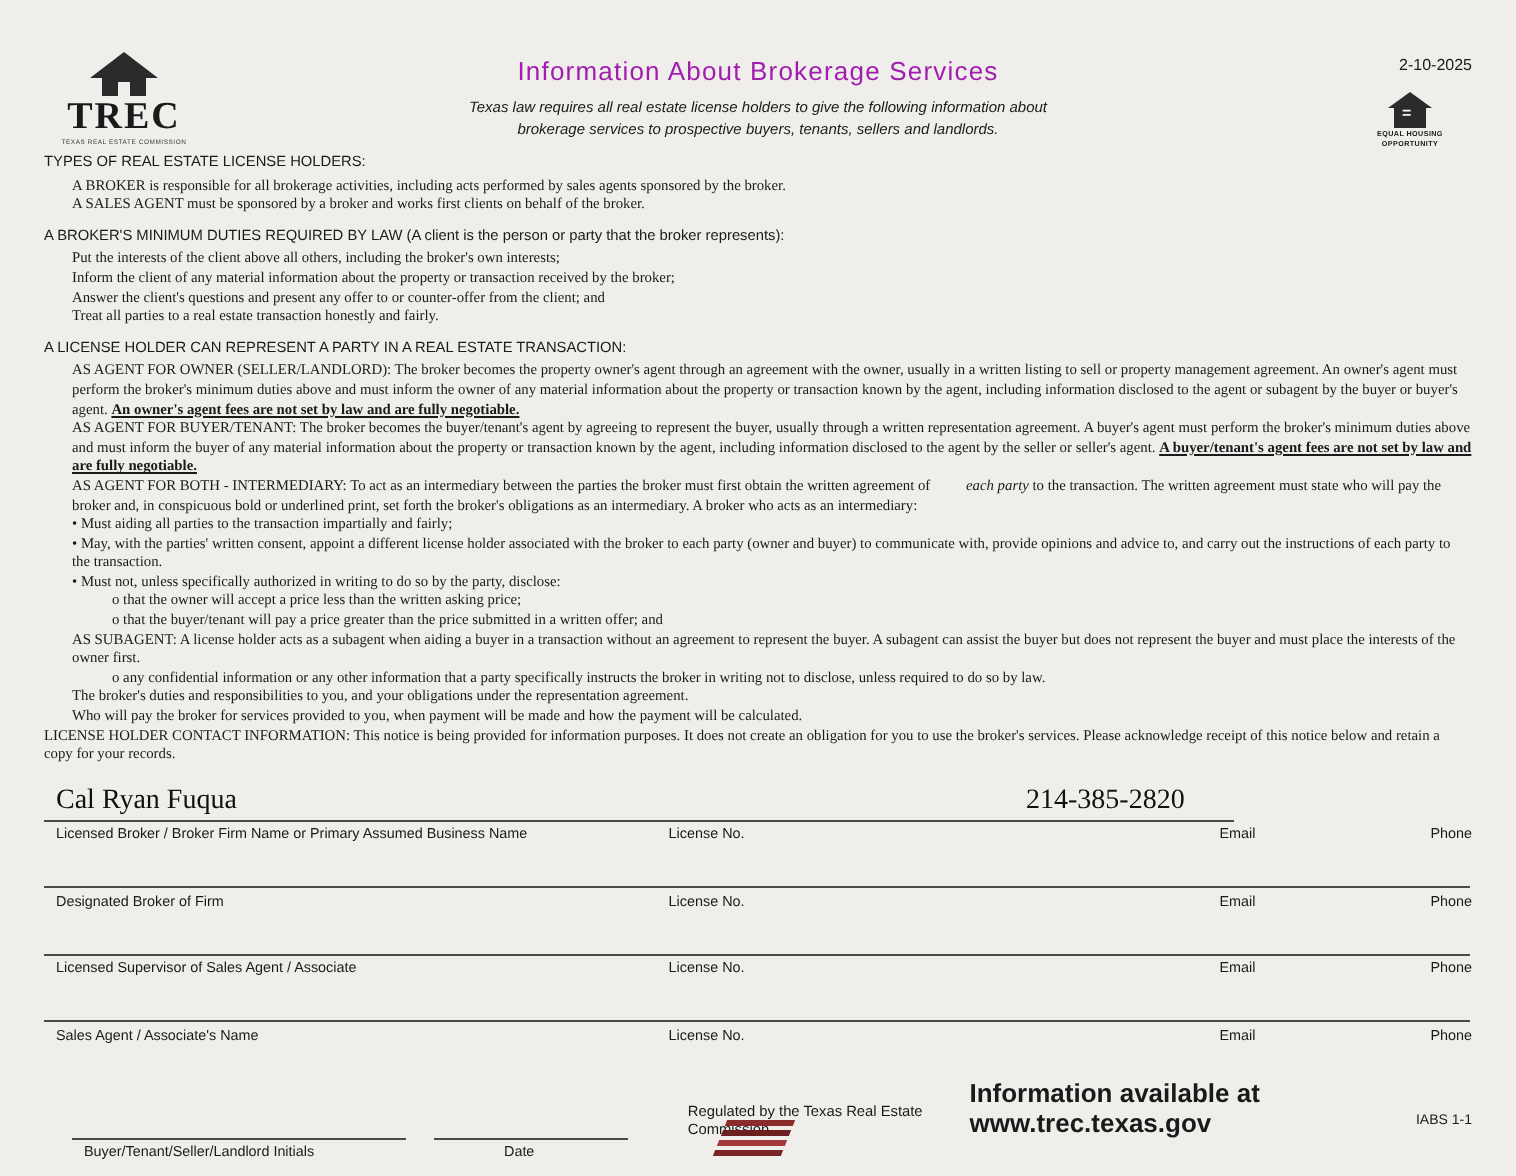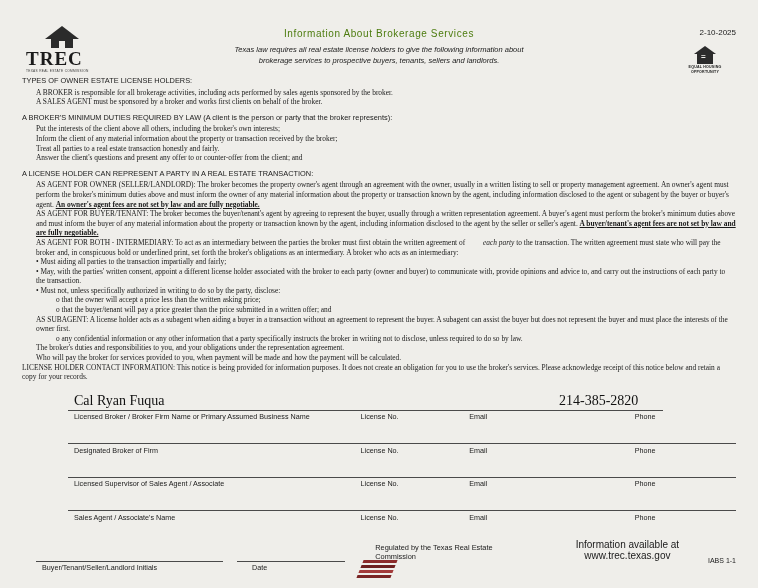--- a/index.html
+++ b/index.html
@@ -26,20 +26,21 @@
   
   .header {
     position: relative;
     height: 70px;
   }
   .trec-logo {
     position: absolute;
     left: 26px;
     top: 26px;
     width: 72px;
+    text-align: center;
   }
   .trec-logo .house {
     width: 0; height: 0;
     border-left: 17px solid transparent;
     border-right: 17px solid transparent;
     border-bottom: 13px solid #2b2b2b;
     margin: 0 auto 0;
   }
   .trec-logo .housebody {
     width: 22px;
@@ -71,23 +72,23 @@
   }
 
   .title-block {
     position: absolute;
     left: 150px;
     right: 150px;
     top: 28px;
     text-align: center;
   }
   .doc-title {
-    font-size: 10px;
+    font-size: 13px;
     letter-spacing: .6px;
-    color: #4d7c0f;
+    color: #a21caf;
     margin-bottom: 5px;
   }
   .doc-sub {
     font-size: 7.5px;
     font-style: italic;
     line-height: 11px;
     color: #1a1a1a;
   }
   .date-stamp {
     position: absolute;
@@ -151,21 +152,20 @@
   }
   .gap { margin-top: 6px; }
   .gap-sm { margin-top: 3px; }
   .i { font-style: italic; padding-left: 16px; }
   .bu { font-weight: bold; text-decoration: underline; }
 
   
   .form {
     margin-top: 7px;
     padding: 0 22px;
-    margin-left: 46px;
   }
   .form-row {
     display: flex;
     align-items: flex-end;
     margin-bottom: 0px;
   }
   .fld {
     border-bottom: 1px solid #4a4a4a;
     height: 15px;
     position: relative;
@@ -183,21 +183,21 @@
   .fld .val.small {
     font-size: 11px;
     font-family: "Liberation Sans", sans-serif;
   }
   .fld-lbl {
     font-size: 7.2px;
     padding-left: 6px;
     padding-top: 1.5px;
     line-height: 9px;
   }
-  .fld-lbl.center { text-align: left; padding-left: 0; }
+  .fld-lbl.center { text-align: right; padding-left: 0; }
 
   .col-name { width: 305px; }
   .col-lic  { width: 118px; }
   .col-email{ width: 180px; }
   .col-phone{ width: 110px; }
 
   .big-row .fld { height: 22px; }
 
   .footer {
     padding: 0 36px;
@@ -209,23 +209,24 @@
     display: flex;
     align-items: flex-end;
   }
   .footer-note {
     margin-left: 30px;
     font-size: 7.4px;
     padding-bottom: 1px;
   }
   .footer-right {
     margin-left: auto;
-    text-align: center;
-    font-size: 10px;
+    text-align: left;
+    font-size: 13px;
     padding-bottom: 1px;
+    font-weight: bold;
   }
   .iabs {
     position: absolute;
     right: 22px;
     top: 18px;
     font-size: 7px;
   }
   .ribbon {
     position: absolute;
     left: 50%;
@@ -270,29 +271,29 @@
     <div class="eho">
       <div class="eho-roof"></div>
       <div class="eho-base"></div>
       <div class="eho-text">EQUAL HOUSING</div>
       <div class="eho-text">OPPORTUNITY</div>
     </div>
   </div>
 
   <div class="content">
 
-    <div class="sec-head">TYPES OF OWNER ESTATE LICENSE HOLDERS:</div>
+    <div class="sec-head">TYPES OF REAL ESTATE LICENSE HOLDERS:</div>
     <p class="para indent1">A BROKER is responsible for all brokerage activities, including acts performed by sales agents sponsored by the broker.</p>
     <p class="para indent1">A SALES AGENT must be sponsored by a broker and works first clients on behalf of the broker.</p>
 
     <div class="sec-head gap">A BROKER'S MINIMUM DUTIES REQUIRED BY LAW (A client is the person or party that the broker represents):</div>
     <p class="para indent1">Put the interests of the client above all others, including the broker's own interests;</p>
     <p class="para indent1">Inform the client of any material information about the property or transaction received by the broker;</p>
+    <p class="para indent1">Answer the client's questions and present any offer to or counter-offer from the client; and</p>
     <p class="para indent1">Treat all parties to a real estate transaction honestly and fairly.</p>
-    <p class="para indent1">Answer the client's questions and present any offer to or counter-offer from the client; and</p>
 
     <div class="sec-head gap">A LICENSE HOLDER CAN REPRESENT A PARTY IN A REAL ESTATE TRANSACTION:</div>
 
     <p class="para gap-sm indent1"><span>AS AGENT FOR OWNER (SELLER/LANDLORD):</span><span> The broker becomes the property owner's agent through an agreement with the owner, usually in a written listing to sell or property management agreement. An owner's agent must perform the broker's minimum duties above and must inform the owner of any material information about the property or transaction known by the agent, including information disclosed to the agent or subagent by the buyer or buyer's agent. </span><span class="bu">An owner's agent fees are not set by law and are fully negotiable.</span></p>
 
     <p class="para gap indent1"><span>AS AGENT FOR BUYER/TENANT:</span><span> The broker becomes the buyer/tenant's agent by agreeing to represent the buyer, usually through a written representation agreement. A buyer's agent must perform the broker's minimum duties above and must inform the buyer of any material information about the property or transaction known by the agent, including information disclosed to the agent by the seller or seller's agent. </span><span class="bu">A buyer/tenant's agent fees are not set by law and are fully negotiable.</span></p>
 
     <p class="para gap indent1"><span>AS  AGENT  FOR  BOTH  -  INTERMEDIARY:</span><span>  To act as an intermediary between the parties the broker must first obtain the written agreement of </span><span class="i">each party</span><span> to the transaction. The written agreement must state who will pay the broker and, in conspicuous bold or underlined print, set forth the broker's obligations as an intermediary. A broker who acts as an intermediary:</span></p>
 
     <p class="para gap indent1">• <span>Must aiding all parties to the transaction impartially and fairly;</span></p>

